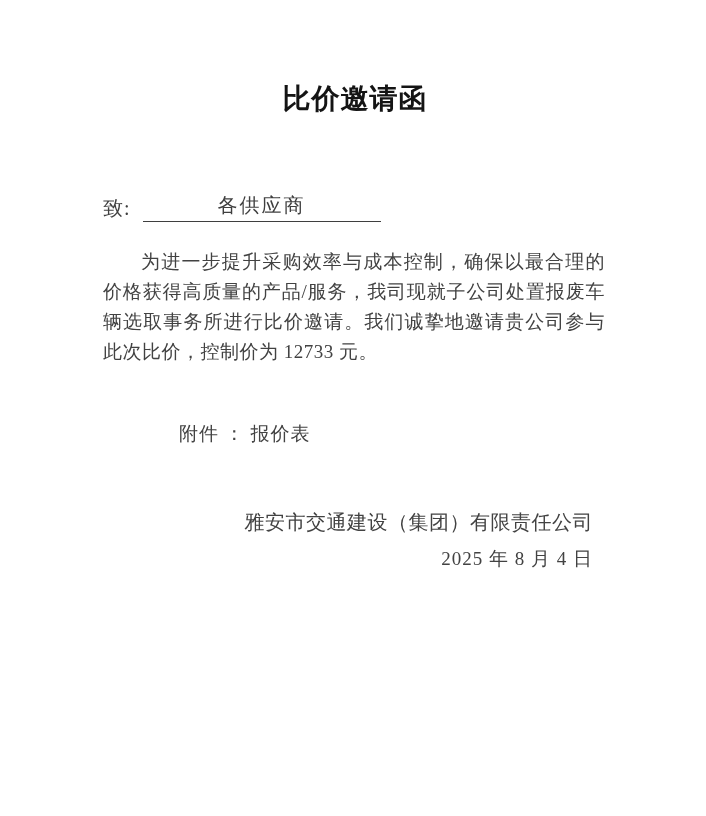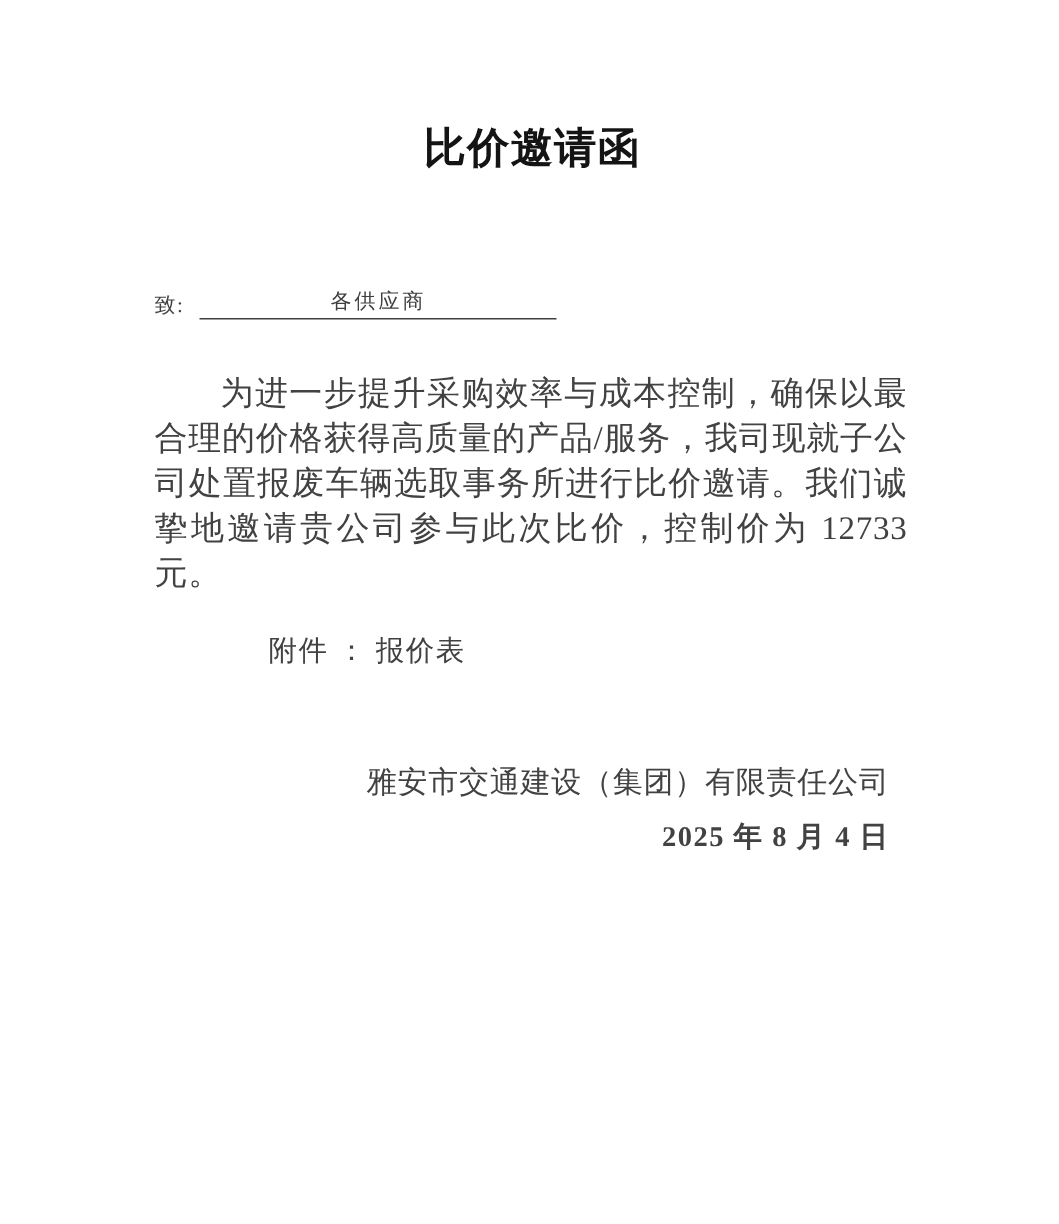--- a/index.html
+++ b/index.html
@@ -26,21 +26,21 @@
     font-family: "Liberation Sans", sans-serif;
     font-size: 28px;
     font-weight: 700;
     letter-spacing: 1px;
     color: #141414;
   }
   .recipient-line {
     position: absolute;
     top: 192px;
     left: 103px;
-    font-size: 14px;
+    font-size: 20px;
     letter-spacing: 1px;
     white-space: nowrap;
   }
   .recipient-label {
     display: inline-block;
     vertical-align: bottom;
   }
   .recipient-value {
     display: inline-block;
     vertical-align: bottom;
@@ -50,21 +50,21 @@
     border-bottom: 1.5px solid #3f3f3f;
     padding-bottom: 2px;
     letter-spacing: 2px;
   }
   .body-paragraph {
     position: absolute;
     top: 247px;
     left: 103px;
     width: 502px;
     margin: 0;
-    font-size: 22px;
+    font-size: 19px;
     line-height: 30px;
     letter-spacing: 0.5px;
     text-align: justify;
     text-indent: 2em;
     color: #424242;
   }
   .attachment-line {
     position: absolute;
     top: 421px;
     left: 143px;
@@ -85,21 +85,20 @@
     line-height: 24px;
     letter-spacing: 0.5px;
     white-space: nowrap;
   }
   .signature-date {
     margin-top: 14px;
     font-size: 19px;
     line-height: 22px;
     letter-spacing: 1px;
     white-space: nowrap;
-    font-weight: bold;
   }
 </style>
 </head>
 <body>
 
 <div class="page">
 
   <h1 class="doc-title">比价邀请函</h1>
 
   <div class="recipient-line">

